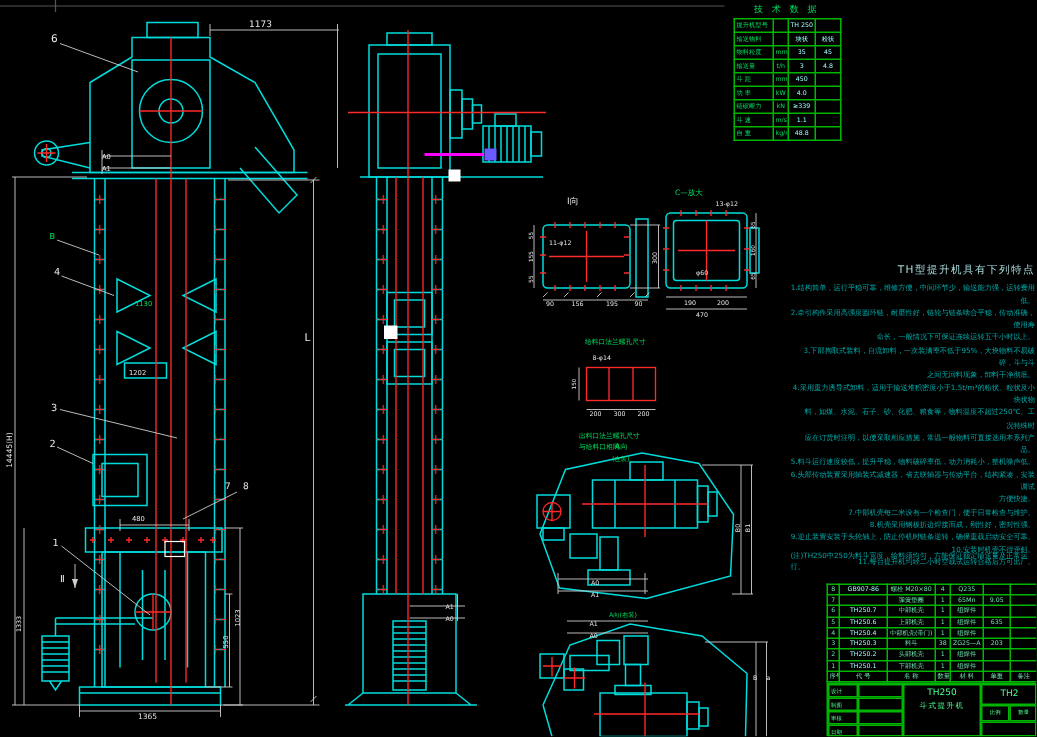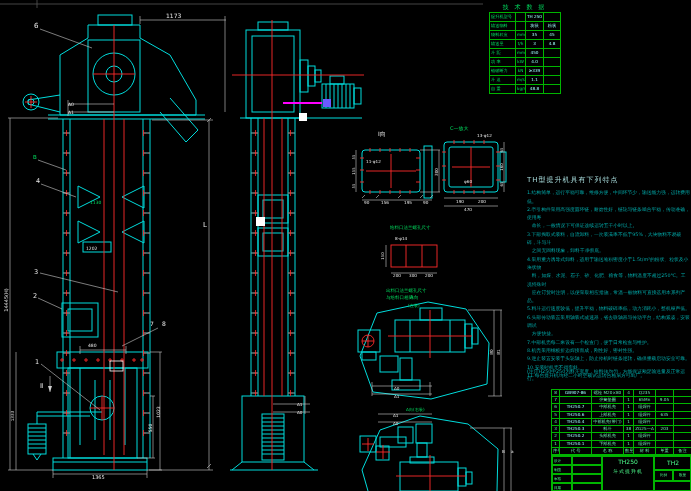--- a/index.html
+++ b/index.html
@@ -14,21 +14,21 @@
   .tech-title{position:absolute;left:489px;top:3px;width:71px;text-align:center;
               color:#00e060;font-size:6px;letter-spacing:2px;line-height:8px;}
   table.tbl{border-collapse:collapse;table-layout:fixed;}
   .tech{position:absolute;left:489px;top:12px;width:71px;height:82px;}
   .tech td{border:1px solid #00b400;color:#00e060;font-size:4.2px;line-height:1;
            padding:0 1px;text-align:center;overflow:hidden;white-space:nowrap;}
   .tech td.lab{text-align:left;}
   .tech td.val{color:#9fffff;}
   
   .notes{position:absolute;left:527px;top:176px;width:163px;color:#00a9a9;
-         font-size:4.8px;line-height:8.3px;}
+         font-size:4.8px;line-height:8.3px;text-align:right;}
   .notes .ntitle{color:#a8dcdc;font-size:7px;letter-spacing:1px;margin-bottom:5px;}
   .nfoot{position:absolute;left:527px;top:368px;width:163px;color:#00a9a9;font-size:4.8px;line-height:7px;}
   
   .bom{position:absolute;left:551px;top:389px;width:140px;height:66px;}
   .bom td{border:1px solid #00b400;color:#6fe6b0;font-size:4.2px;line-height:1;
           padding:0 1px;text-align:center;overflow:hidden;white-space:nowrap;}
   .bom td.code{color:#9fffff;}
   
   .tblock{position:absolute;left:551px;top:455px;width:140px;height:36px;border:1px solid #00b400;box-sizing:border-box;}
   .tblock .cell{position:absolute;border:1px solid #00b400;box-sizing:border-box;color:#4dff8d;overflow:hidden;}

